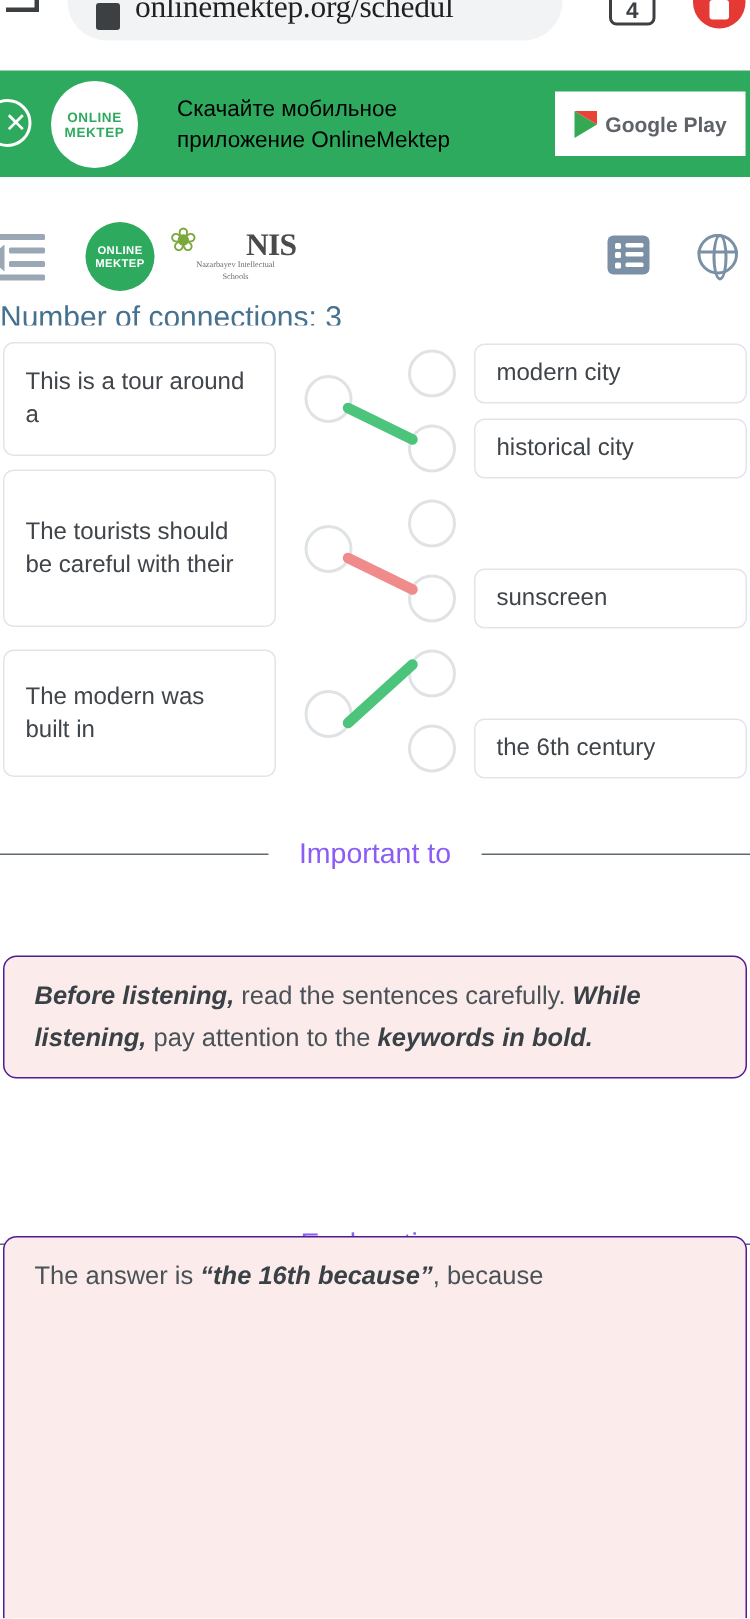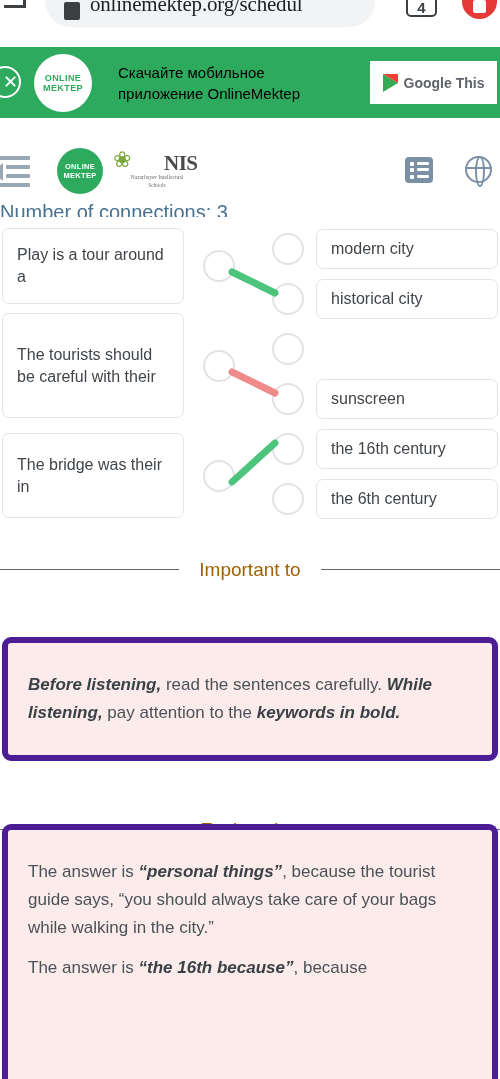--- a/index.html
+++ b/index.html
@@ -220,33 +220,33 @@
     display: flex; align-items: center; padding: 0 14px;
     font-size: 16px; color: #40454a;
   }
 
   .links { position: absolute; inset: 0; pointer-events: none; }
 
   
   .divider {
     position: absolute; left: 0; width: 500px;
     display: flex; align-items: center; 
-    color: #a16207; font-size: 19px;
+    color: #8b5cf6; font-size: 19px;
   }
   .divider .rule { flex: 1; height: 1px; background: #5f6a70; }
   .divider .label { text-align: center; line-height: 29px; }
   .div-important { top: 555px; }
   .div-important .label { width: 142px; }
   .div-explanation { top: 815px; }
   .div-explanation .label { width: 130px; }
 
   .pink-box {
     position: absolute; left: 2px; width: 496px;
-    background: #fbeceb; border: 6px solid #4c1d95; border-radius: 9px;
-    padding: 28px 20px;
+    background: #fbeceb; border: 1px solid #4c1d95; border-radius: 9px;
+    padding: 12px 20px;
     font-size: 17px; color: #4a5258; line-height: 28px;
   }
   .pink-box b { font-weight: bold; font-style: italic; color: #3a4146; }
   .box-important { top: 637px; }
   .box-explanation { top: 824px; height: 255px; border-bottom: none;
                      border-radius: 9px 9px 0 0; overflow: hidden; }
   .box-explanation p { margin-bottom: 12px; }
 </style>
 </head>
 <body>
@@ -266,21 +266,21 @@
   <div class="promo-logo">
     <span>ONLINE</span>
     <span>MEKTEP</span>
   </div>
   <div class="promo-text">
     <div>Скачайте мобильное</div>
     <div>приложение OnlineMektep</div>
   </div>
   <div class="promo-btn">
     <div class="gplay-tri"></div>
-    <div class="gplay-label">Google This</div>
+    <div class="gplay-label">Google Play</div>
   </div>
 </div>
 
 <div class="site-header">
   <div class="menu-icon">
     <i></i>
       <i></i>
       <i></i>
       <i></i>
       <i class="arrow"></i>
@@ -304,39 +304,38 @@
         <i class="l r3"></i>
     </div>
     <div class="globe-icon"></div>
   </div>
 </div>
 
 <div class="task-title">Number of connections: 3</div>
 
 <div class="match-area">
 
-  <div class="prompt-card p0">Play is a tour around a</div>
+  <div class="prompt-card p0">This is a tour around a</div>
   <div class="prompt-card p1">The tourists should be careful with their</div>
-  <div class="prompt-card p2">The bridge was their in</div>
+  <div class="prompt-card p2">The modern was built in</div>
 
   <div class="node left" style="top:30px"></div>
   <div class="node left" style="top:130px"></div>
   <div class="node left" style="top:240px"></div>
 
   <div class="node right" style="top:13px"></div>
   <div class="node right" style="top:63px"></div>
   <div class="node right" style="top:113px"></div>
   <div class="node right" style="top:163px"></div>
   <div class="node right" style="top:213px"></div>
   <div class="node right" style="top:263px"></div>
 
   <div class="opt-card" style="top:9px">modern city</div>
   <div class="opt-card" style="top:59px">historical city</div>
   <div class="opt-card" style="top:159px">sunscreen</div>
-  <div class="opt-card" style="top:209px">the 16th century</div>
   <div class="opt-card" style="top:259px">the 6th century</div>
 
   <svg class="links" width="500" height="305">
     <line id="cx0" stroke-width="7" stroke-linecap="round" x1="232" y1="52" x2="275" y2="73" stroke="#4cc47c"></line>
     <line id="cx1" stroke-width="7" stroke-linecap="round" x1="232" y1="152" x2="275" y2="173" stroke="#ef8b8b"></line>
     <line id="cx2" stroke-width="7" stroke-linecap="round" x1="232" y1="262" x2="275" y2="223" stroke="#4cc47c"></line>
     <path id="annot" fill="none" stroke-width="9" stroke-linecap="round" d="M 162,387 C 230,375 300,345 370,329" stroke="#3d9be0"></path>
   </svg>
 </div>
 
@@ -352,15 +351,14 @@
   <span><b>Before listening,</b><span> read the sentences carefully. </span><b>While listening,</b><span> pay attention to the </span><b>keywords in bold.</b></span>
 </div>
 
 <div class="divider div-explanation">
   <div class="rule"></div>
   <div class="label">Explanation</div>
   <div class="rule"></div>
 </div>
 
 <div class="pink-box box-explanation">
-  <p><span>The answer is </span><b>“personal things”</b><span>, because the tourist guide says, “you should always take care of your bags while walking in the city.”</span></p>
   <p><span>The answer is </span><b>“the 16th because”</b><span>, because</span></p>
 </div>
 
 </body></html>

